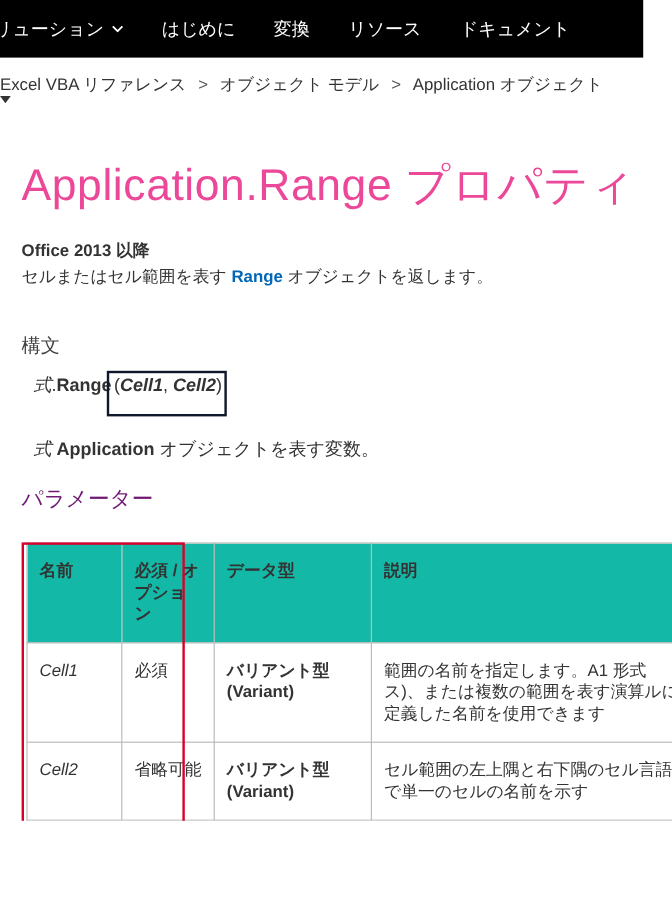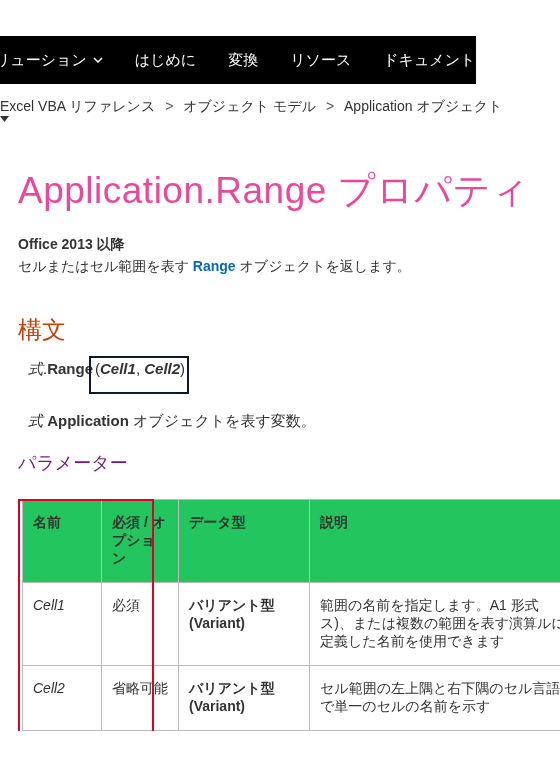--- a/index.html
+++ b/index.html
@@ -11,23 +11,22 @@
     overflow: hidden;
   }
   .topnav {
     background: #000;
     color: #fff;
     display: flex;
     align-items: center;
     height: 48px;
     padding: 0 5px;
     font-size: 15px;
-    width: 476px;
+    width: 536px;
     box-sizing: border-box;
-    margin-top: 36px;
   }
   .topnav .item {
     display: flex;
     align-items: center;
     margin-right: 32px;
     white-space: nowrap;
   }
   .topnav .item:first-child { margin-left: -10px; }
   .topnav .chev {
     margin-left: 6px;
@@ -62,22 +61,22 @@
   }
   .intro-line {
     font-size: 14px;
     margin-bottom: 30px;
   }
   .link {
     color: #0067b8;
     font-weight: 700;
   }
   h2.section {
-    color: #c2410c;
-    font-size: 24px;
+    color: #404040;
+    font-size: 16px;
     font-weight: 400;
     margin: 38px 0 10px 0;
   }
   h2.section.orange {
     color: #701a75;
     font-size: 18px;
     margin: 20px 0 24px 0;
   }
   .syntax-line {
     font-size: 15px;
@@ -107,21 +106,21 @@
     width: 556px;
   }
   table.params th, table.params td {
     border: 1px solid #bbb;
     padding: 14px 10px;
     text-align: left;
     vertical-align: top;
   }
   table.params th {
     font-weight: 700;
-    background: #22c55e;
+    background: #14b8a6;
   }
   .col-name { width: 58px; }
   .col-req  { width: 56px; }
   .col-type { width: 110px; }
   .red-highlight-v {
     position: absolute;
     border: 2px solid #d8002a;
     pointer-events: none;
   }
   .tablewrap {

